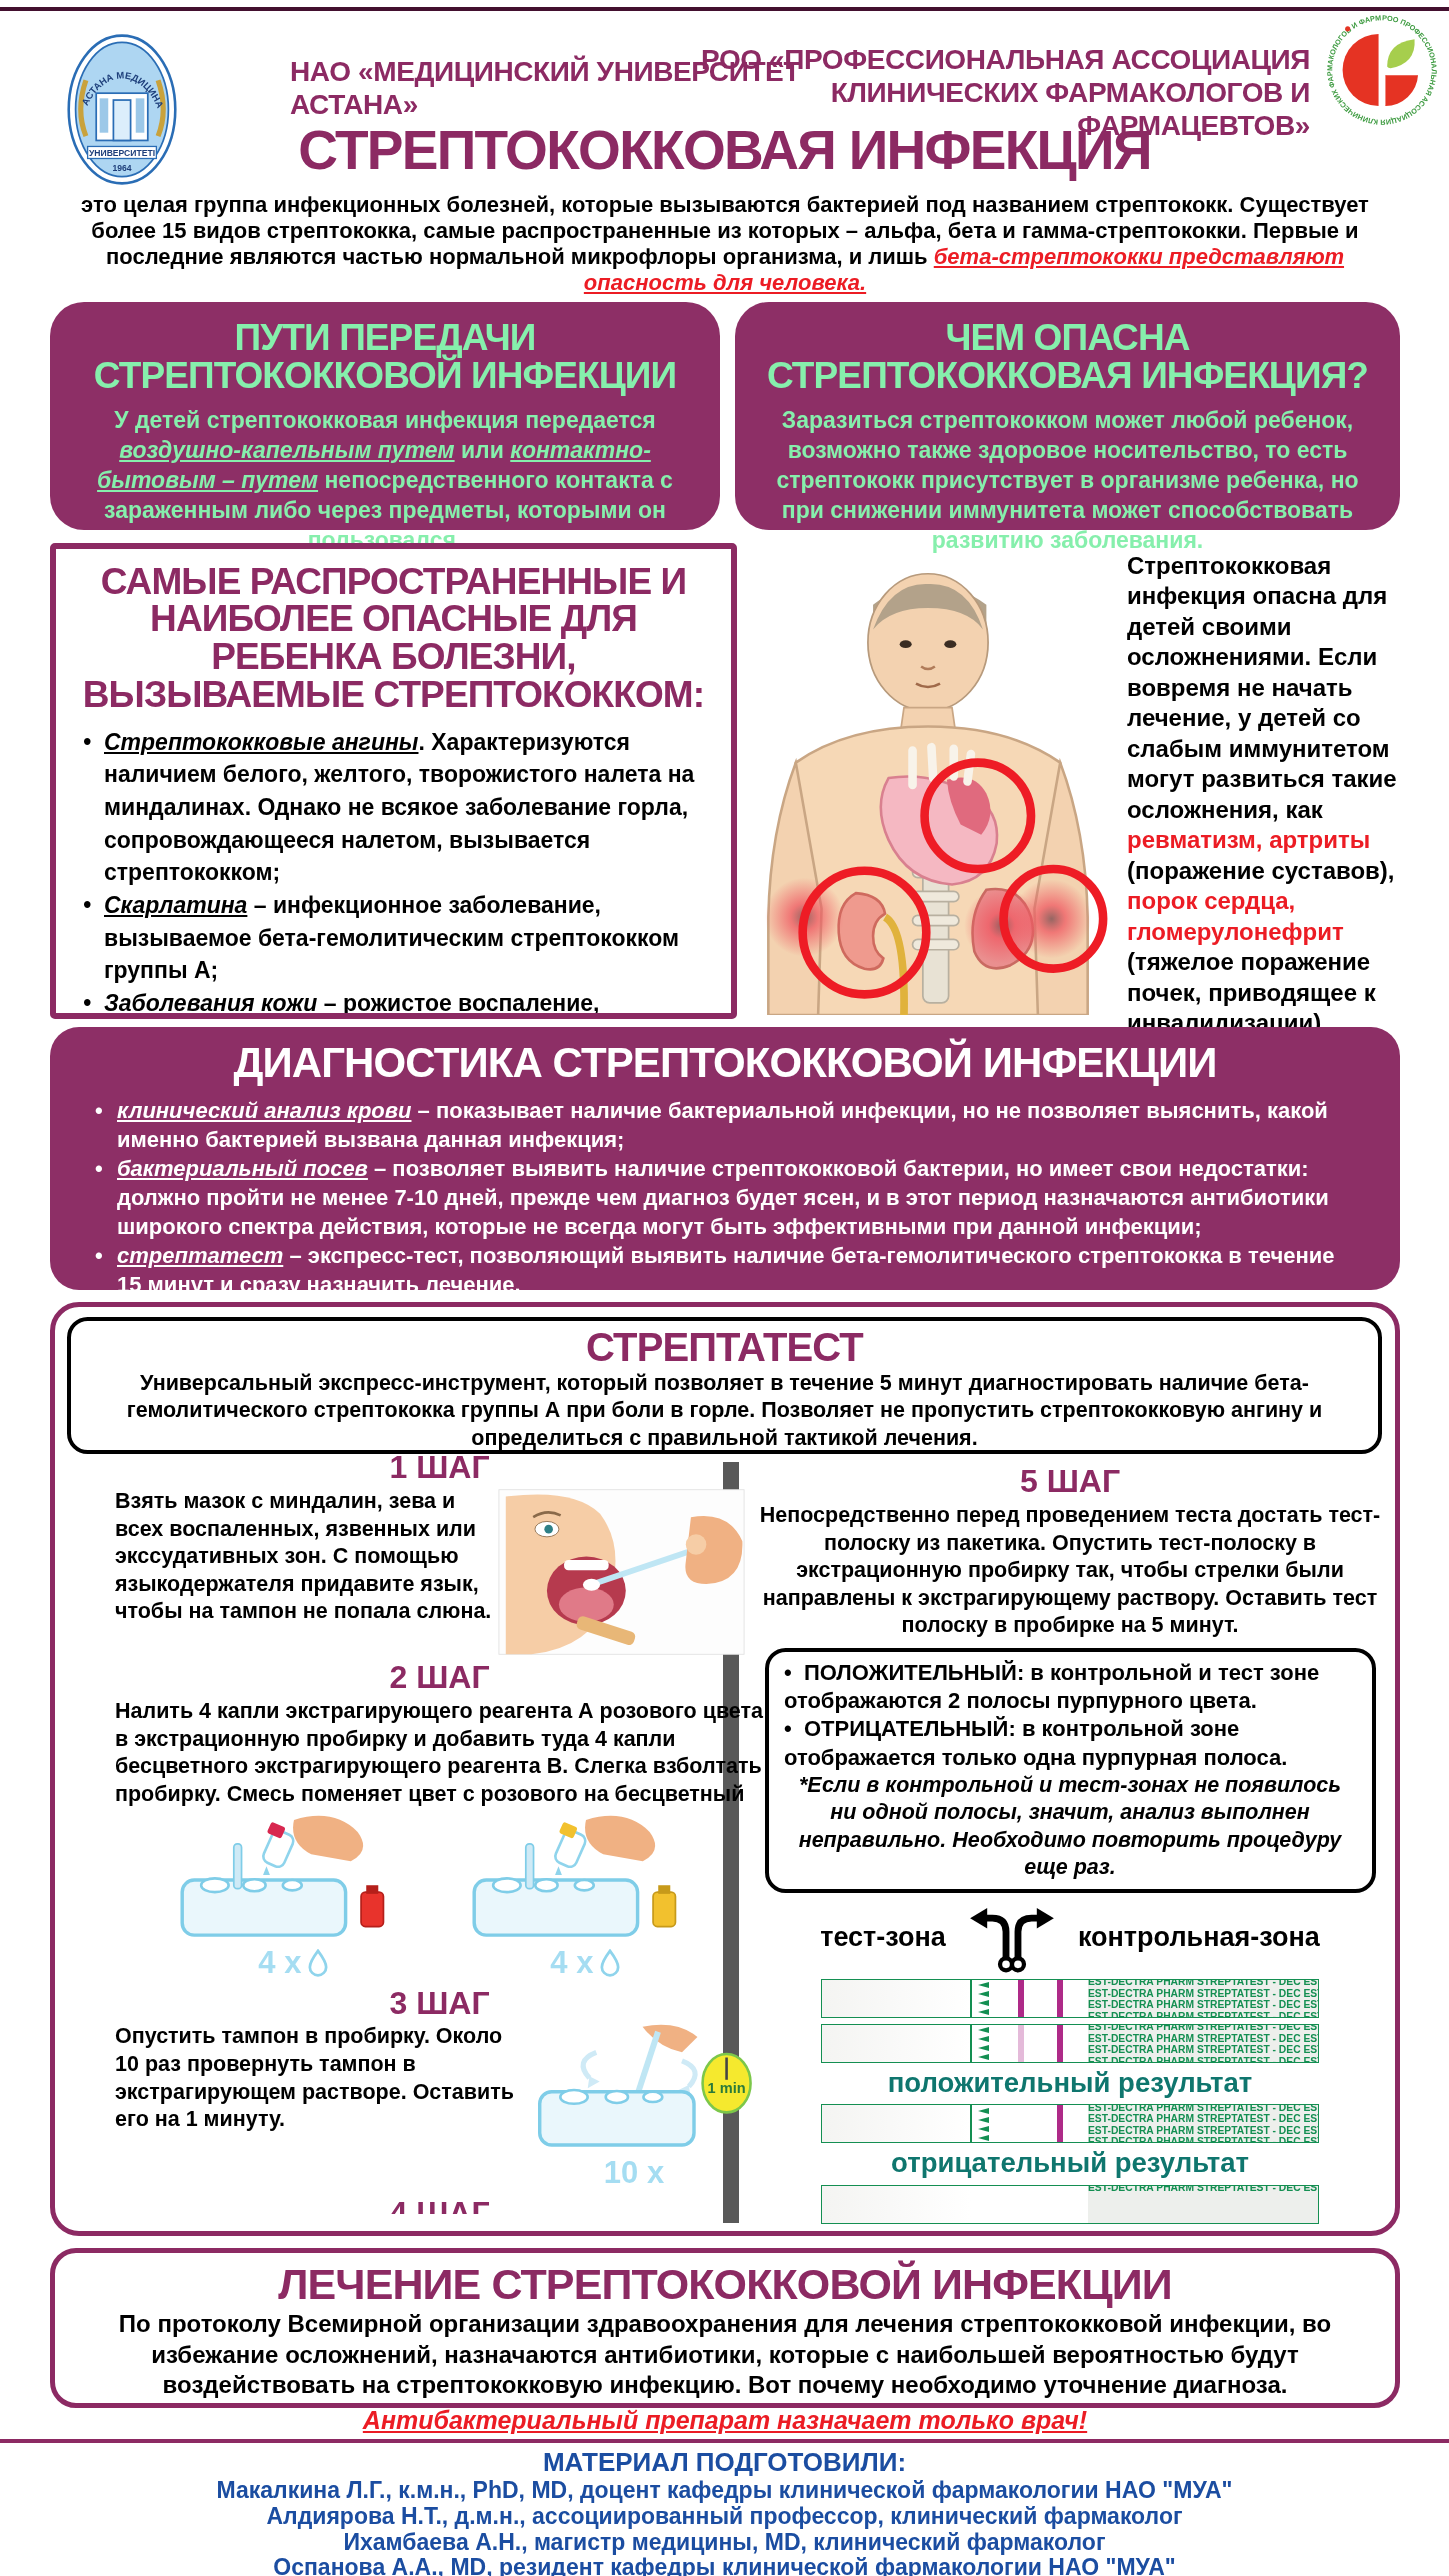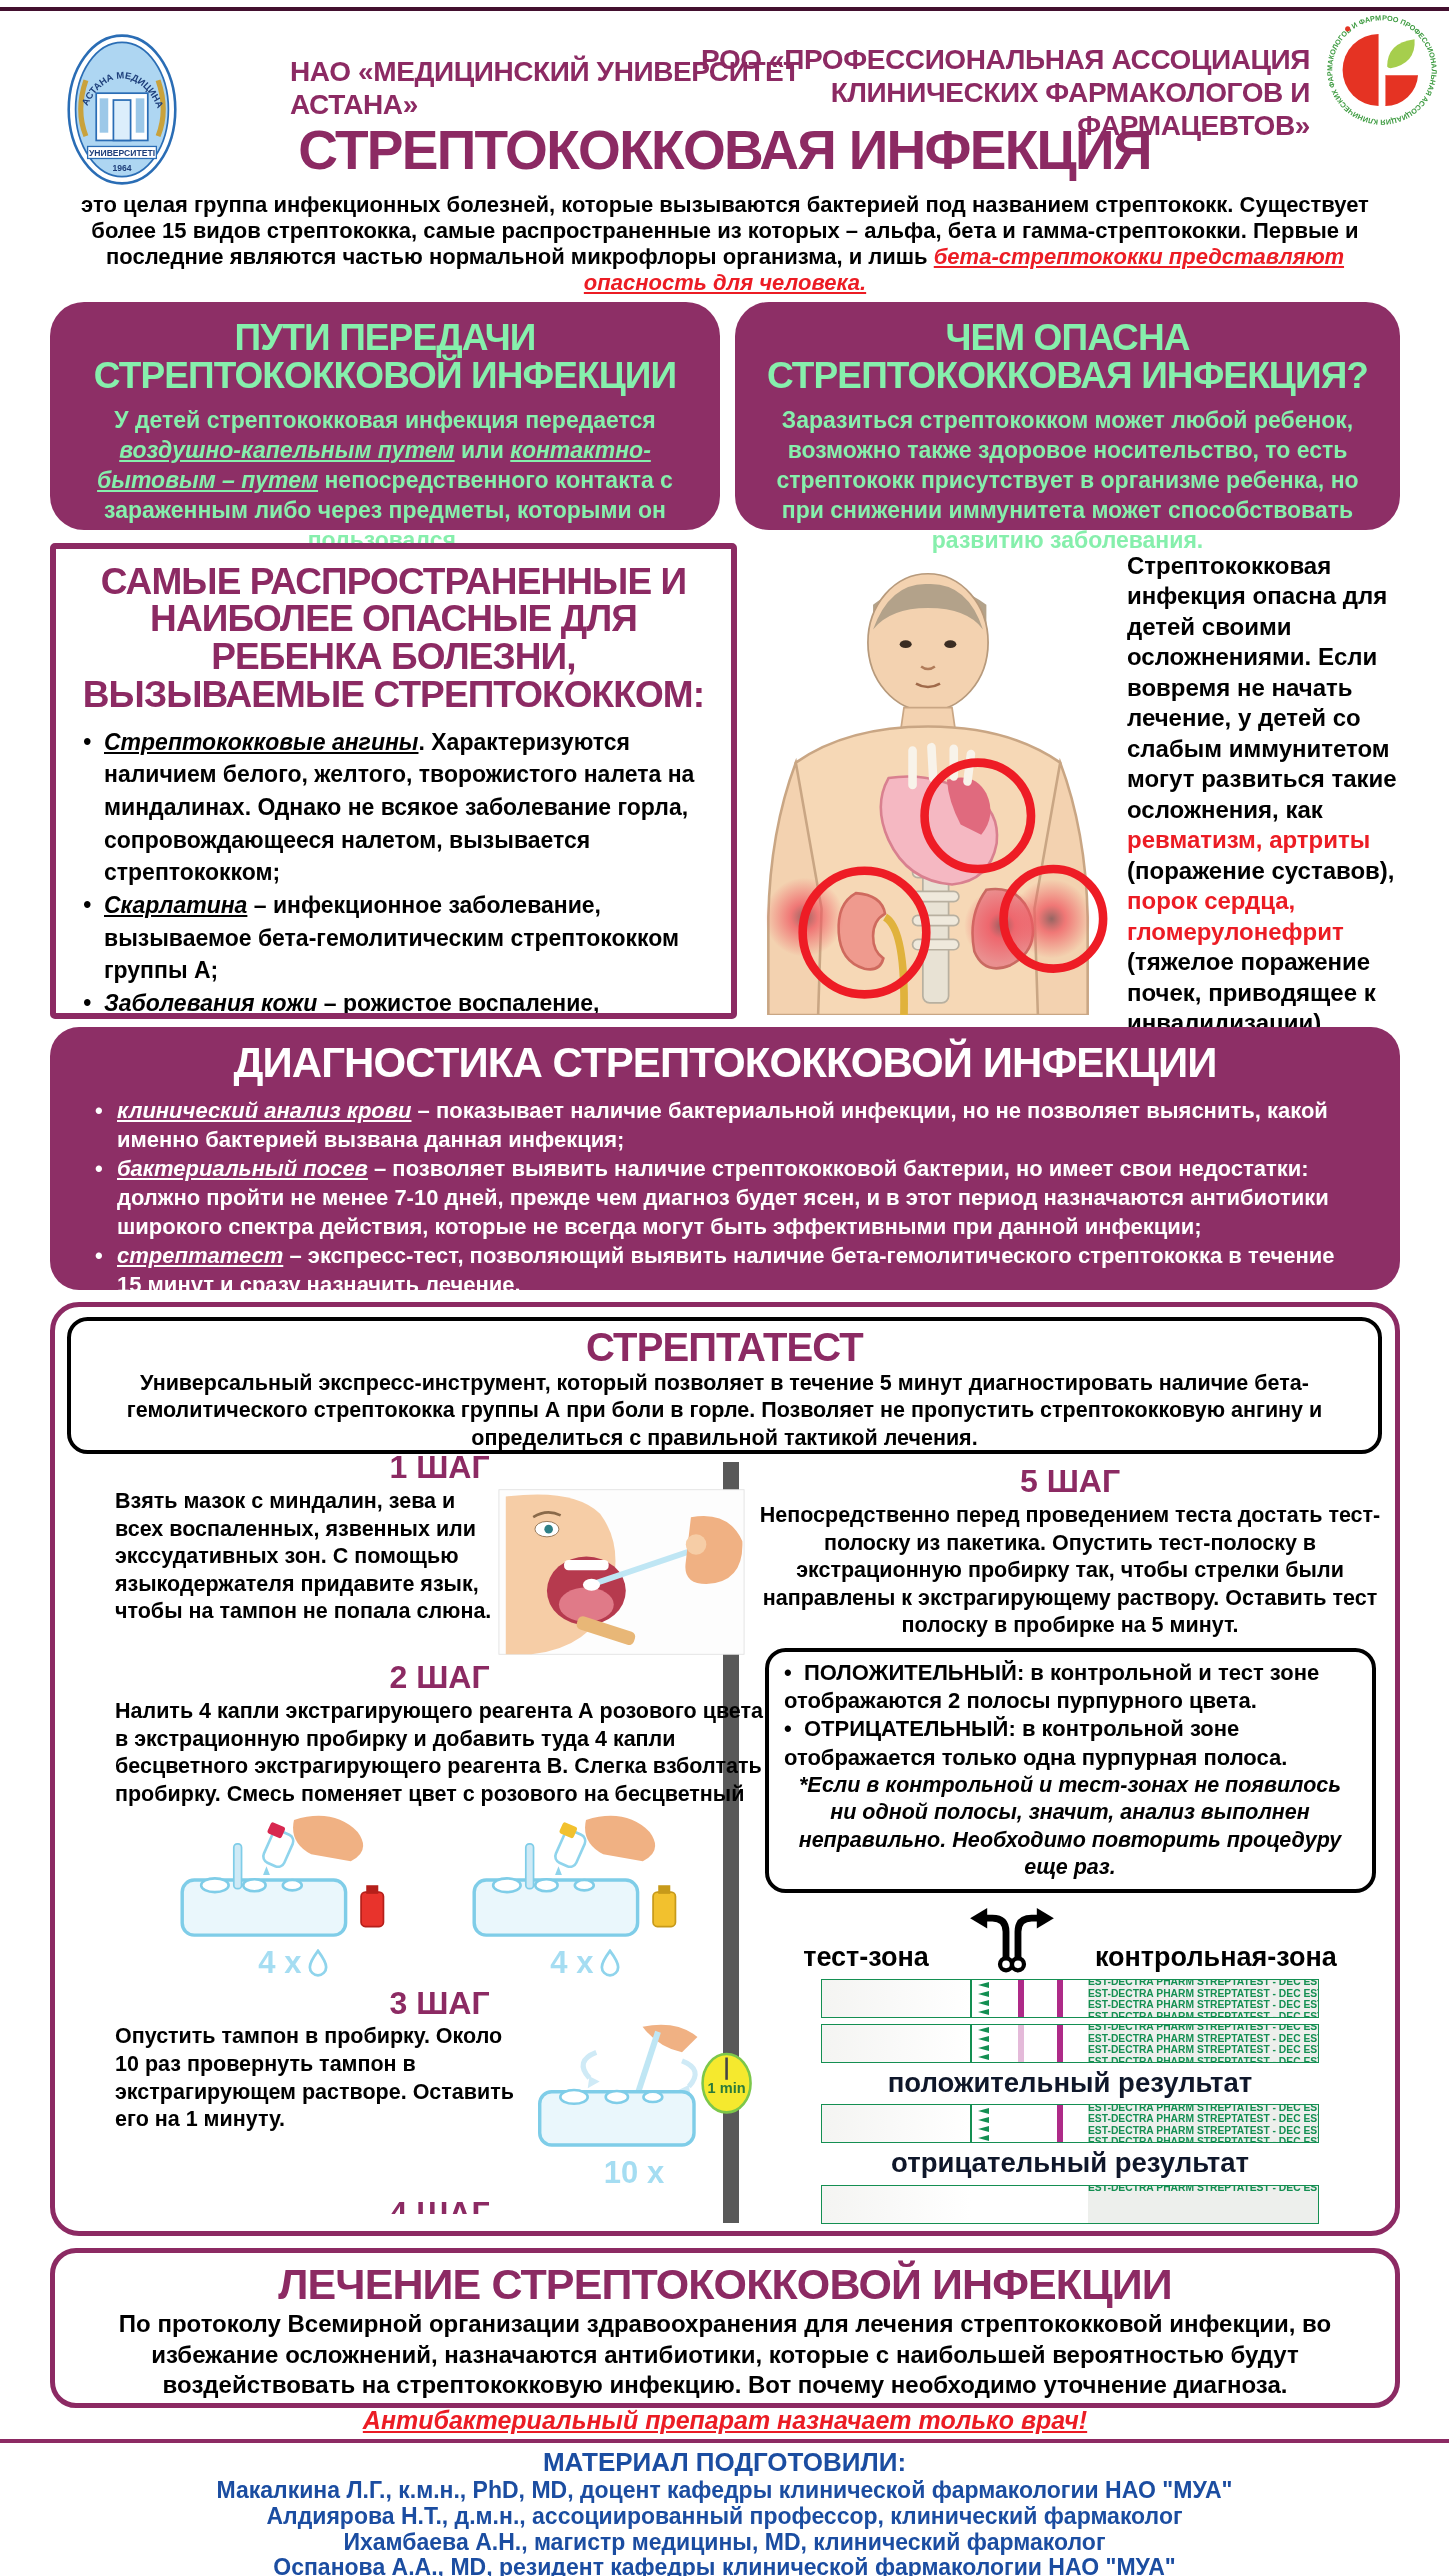--- a/index.html
+++ b/index.html
@@ -54,31 +54,31 @@
   .col-r { position:absolute; left:694px; top:153px; width:642px; height:768px; overflow:hidden; text-align:center; }
   .step-lbl { text-align:center; color:#8C2A63; font-size:32px; margin:3.4px 0 1.7px 0; }
   .step-txt { font-size:21.5px; line-height:1.28; color:#000; }
   .row { display:flex; align-items:flex-start; }
   .fig-cap { display:flex; align-items:center; justify-content:center; gap:5.2px; color:#A5DDF2; font-size:31px; font-weight:700; }
   .figs-row { display:flex; justify-content:center; gap:34px; }
   .interp { margin:8.6px auto 0 auto; width:611px; border:4.3px solid #000; border-radius:20.6px; padding:6.9px 15.5px; text-align:left; }
   .interp h3 { color:#8C2A63; text-align:center; font-size:31px; margin-bottom:3.4px; }
   .interp p { font-size:22px; line-height:1.28; color:#000; }
   .interp .note { font-style:italic; text-align:center; font-size:21.5px; }
-  .zones { display:flex; align-items:flex-end; justify-content:center; gap:36px; margin-top:8.6px; font-size:27px; color:#000; }
+  .zones { display:flex; align-items:center; justify-content:center; gap:19px; margin-top:8.6px; font-size:27px; color:#000; }
   .strips { width:498px; margin:5.2px auto 0 auto; }
   .strip { position:relative; width:498px; height:39px; border:1.7px solid #148F52; background:linear-gradient(to right,#f4f4f2,#ffffff 30%); margin-bottom:6px; overflow:hidden; }
   .strip-div { position:absolute; left:148px; top:0; width:1.7px; height:100%; background:#148F52; }
   .strip-arrows { position:absolute; left:156px; top:2.6px; display:flex; flex-direction:column; justify-content:space-between; height:33px; }
   .arr { width:0; height:0; border-top:3.4px solid transparent; border-bottom:3.4px solid transparent; border-right:11px solid #148F52; }
   .tl { position:absolute; top:0; width:6px; height:100%; }
   .t-strong { background:#AE2A88; } .t-light { background:#E4BAD9; }
   .pos-t { left:196px; } .pos-c { left:235px; }
   .strip-text { position:absolute; left:266px; top:-3.4px; width:230px; height:48px; background:#edefec; color:#148F52; font-size:10.3px; line-height:11.6px; font-weight:700; white-space:nowrap; }
-  .res-lbl { font-size:27.5px; color:#0f172a; margin:-1.7px 0 5.2px 0; }
+  .res-lbl { font-size:27.5px; color:#0f766e; margin:-1.7px 0 5.2px 0; }
 
   
   .treat { position:absolute; left:50px; top:2248px; width:1350px; height:160px; border:5.2px solid #8C2A63; border-radius:26px; background:#fff; text-align:center; padding:6.9px 34px; }
   .treat h2 { color:#8C2A63; font-size:43px; letter-spacing:-0.9px; }
   .treat p { font-size:24px; line-height:1.28; color:#000; }
   .treat .warn { color:#EC1C24; font-style:italic; text-decoration:underline; font-size:25px; margin-top:3.4px; }
 
   
   .foot-rule { position:absolute; left:0; top:2439px; width:100%; height:4.3px; background:#8C2A63; }
   .footer { position:absolute; left:0; top:2447px; width:100%; text-align:center; color:#1B4DA1; }

